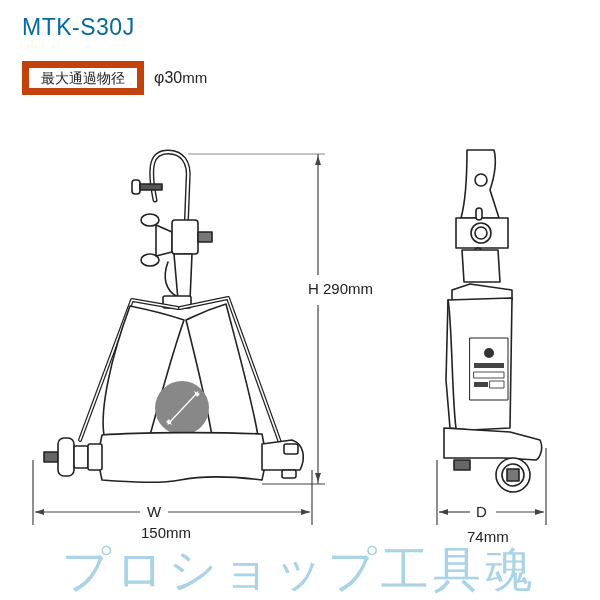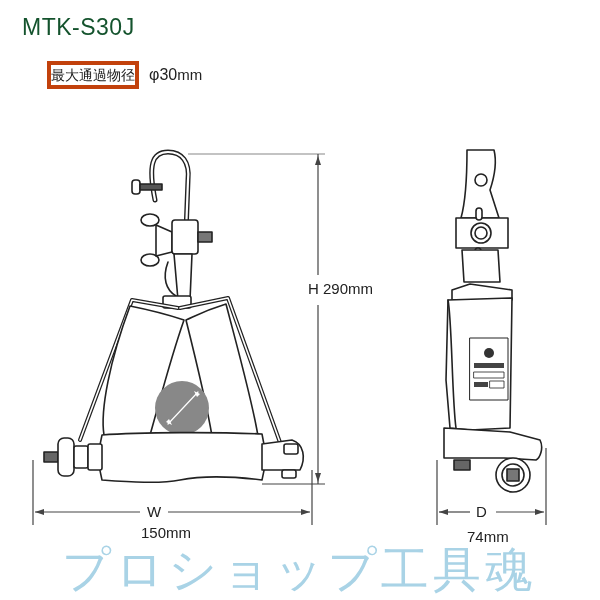--- a/index.html
+++ b/index.html
@@ -1,19 +1,19 @@
 <!DOCTYPE html>
 <html><head>
 <meta charset="utf-8">
 <style>
   html, body { margin: 0; padding: 0; background: #ffffff; }
   body { width: 600px; height: 600px; position: relative; overflow: hidden; font-family: "Liberation Sans", sans-serif; color: #222; }
-  .title { position: absolute; left: 22px; top: 14px; font-size: 23px; letter-spacing: 0.5px; color: #14532d; }
+  .title { position: absolute; left: 22px; top: 14px; font-size: 23px; letter-spacing: 0.5px; color: #0369a1; }
   .spec-row { position: absolute; left: 22px; top: 61px; display: flex; align-items: center; }
-  .spec-label { border: 4px solid #c2410c; padding: 1px 0; font-size: 14px; font-family: "DejaVu Sans", sans-serif; color: #222; line-height: 18px; margin-left: 25px; }
+  .spec-label { border: 7px solid #c2410c; padding: 1px 12px; font-size: 14px; font-family: "DejaVu Sans", sans-serif; color: #222; line-height: 18px; }
   .spec-value { margin-left: 10px; font-size: 16px; color: #222; }
   .unit { font-size: 15px; }
   .dim-text { position: absolute; font-size: 15px; color: #222; }
   .watermark { position: absolute; left: 62px; top: 538px; font-size: 48px; color: #a9d3e6; letter-spacing: 4px; font-family: "DejaVu Sans", sans-serif; white-space: nowrap; }
   svg.drawing { position: absolute; left: 0; top: 0; }
 </style>
 </head>
 <body>
 
 <div class="title">MTK-S30J</div>

